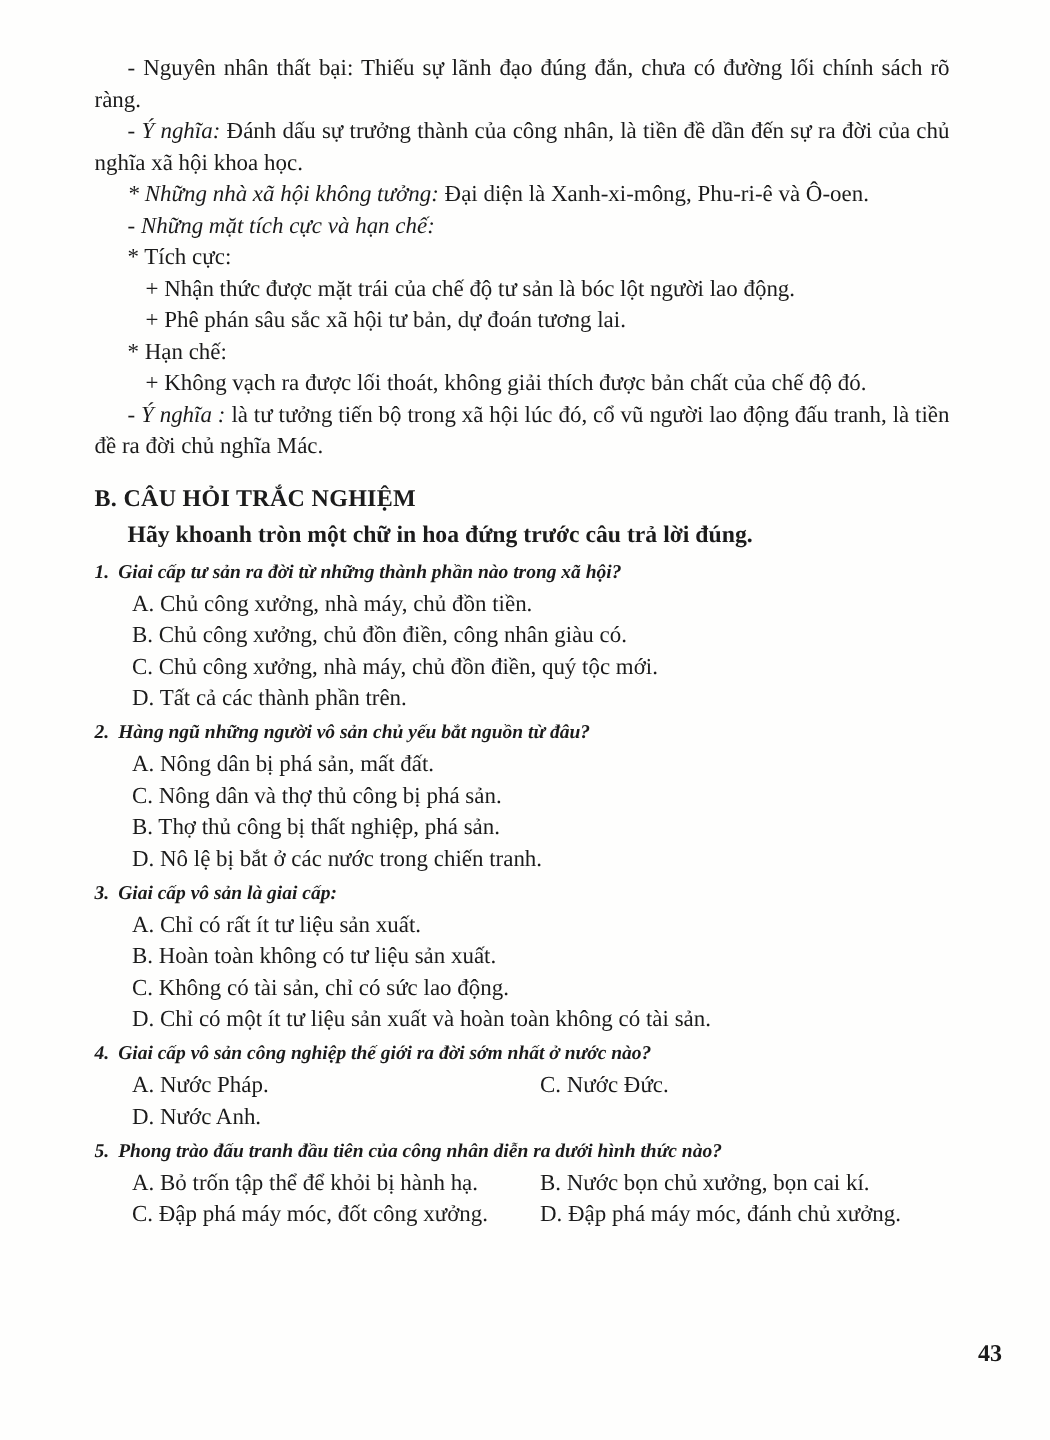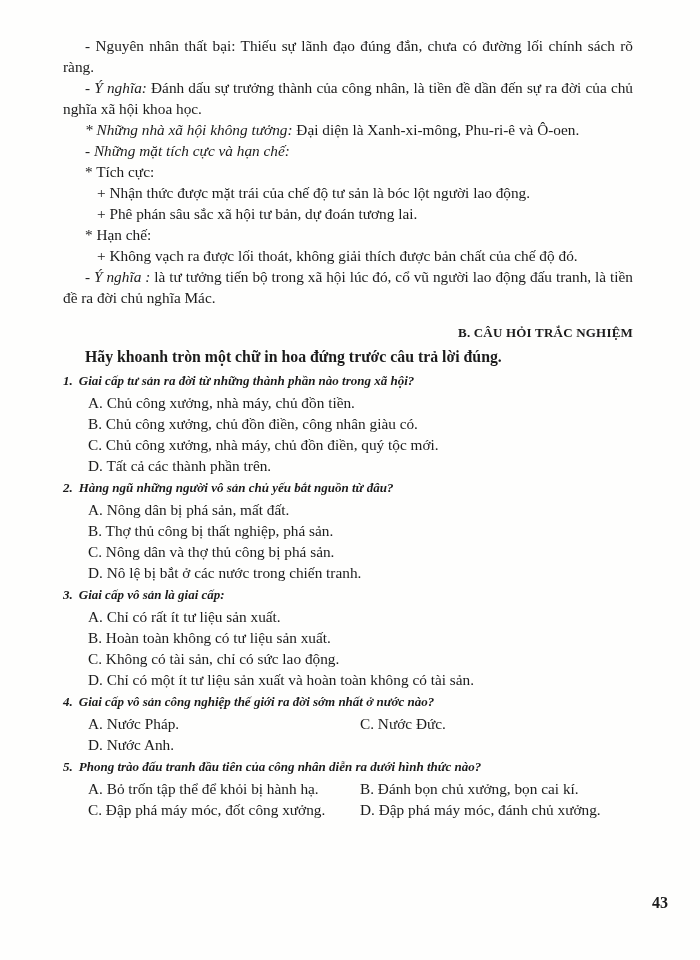--- a/index.html
+++ b/index.html
@@ -19,25 +19,24 @@
   }
   .para {
     margin: 0;
     text-indent: 22px;
     text-align: justify;
   }
   .para.plus { text-indent: 34px; }
   .lead { font-style: italic; }
   .section-header {
     margin: 12px 0 0 0;
-    font-size: 13px;
+    font-size: 16px;
     font-weight: bold;
     line-height: 25px;
     letter-spacing: 0.2px;
-    text-align: right;
   }
   .instruction {
     margin: 0;
     text-indent: 22px;
     font-weight: bold;
     font-size: 15.8px;
     line-height: 24px;
   }
   .question { margin: 1px 0 0 0; }
   .q-line {
@@ -94,22 +93,22 @@
       <li>B. Chủ công xưởng, chủ đồn điền, công nhân giàu có.</li>
       <li>C. Chủ công xưởng, nhà máy, chủ đồn điền, quý tộc mới.</li>
       <li>D. Tất cả các thành phần trên.</li>
     </ul>
   </div>
 
   <div class="question">
     <p class="q-line"><span class="q-num">2.</span><span>Hàng ngũ những người vô sản chủ yếu bắt nguồn từ đâu?</span></p>
     <ul class="options">
       <li>A. Nông dân bị phá sản, mất đất.</li>
+      <li>C. Nông dân và thợ thủ công bị phá sản.</li>
       <li>B. Thợ thủ công bị thất nghiệp, phá sản.</li>
-      <li>C. Nông dân và thợ thủ công bị phá sản.</li>
       <li>D. Nô lệ bị bắt ở các nước trong chiến tranh.</li>
     </ul>
   </div>
 
   <div class="question">
     <p class="q-line"><span class="q-num">3.</span><span>Giai cấp vô sản là giai cấp:</span></p>
     <ul class="options">
       <li>A. Chỉ có rất ít tư liệu sản xuất.</li>
       <li>B. Hoàn toàn không có tư liệu sản xuất.</li>
       <li>C. Không có tài sản, chỉ có sức lao động.</li>
@@ -123,21 +122,21 @@
       <li>A. Nước Pháp.</li>
       <li>C. Nước Đức.</li>
       <li>D. Nước Anh.</li>
     </ul>
   </div>
 
   <div class="question">
     <p class="q-line"><span class="q-num">5.</span><span>Phong trào đấu tranh đầu tiên của công nhân diễn ra dưới hình thức nào?</span></p>
     <ul class="options two-col">
       <li>A. Bỏ trốn tập thể để khỏi bị hành hạ.</li>
-      <li>B. Đánh bọn chủ xưởng, bọn cai kí.</li>
+      <li>B. Nước bọn chủ xưởng, bọn cai kí.</li>
       <li>C. Đập phá máy móc, đốt công xưởng.</li>
       <li>D. Đập phá máy móc, đánh chủ xưởng.</li>
     </ul>
   </div>
 
   <div class="page-number">43</div>
 
 </div>
 
 </body></html>

